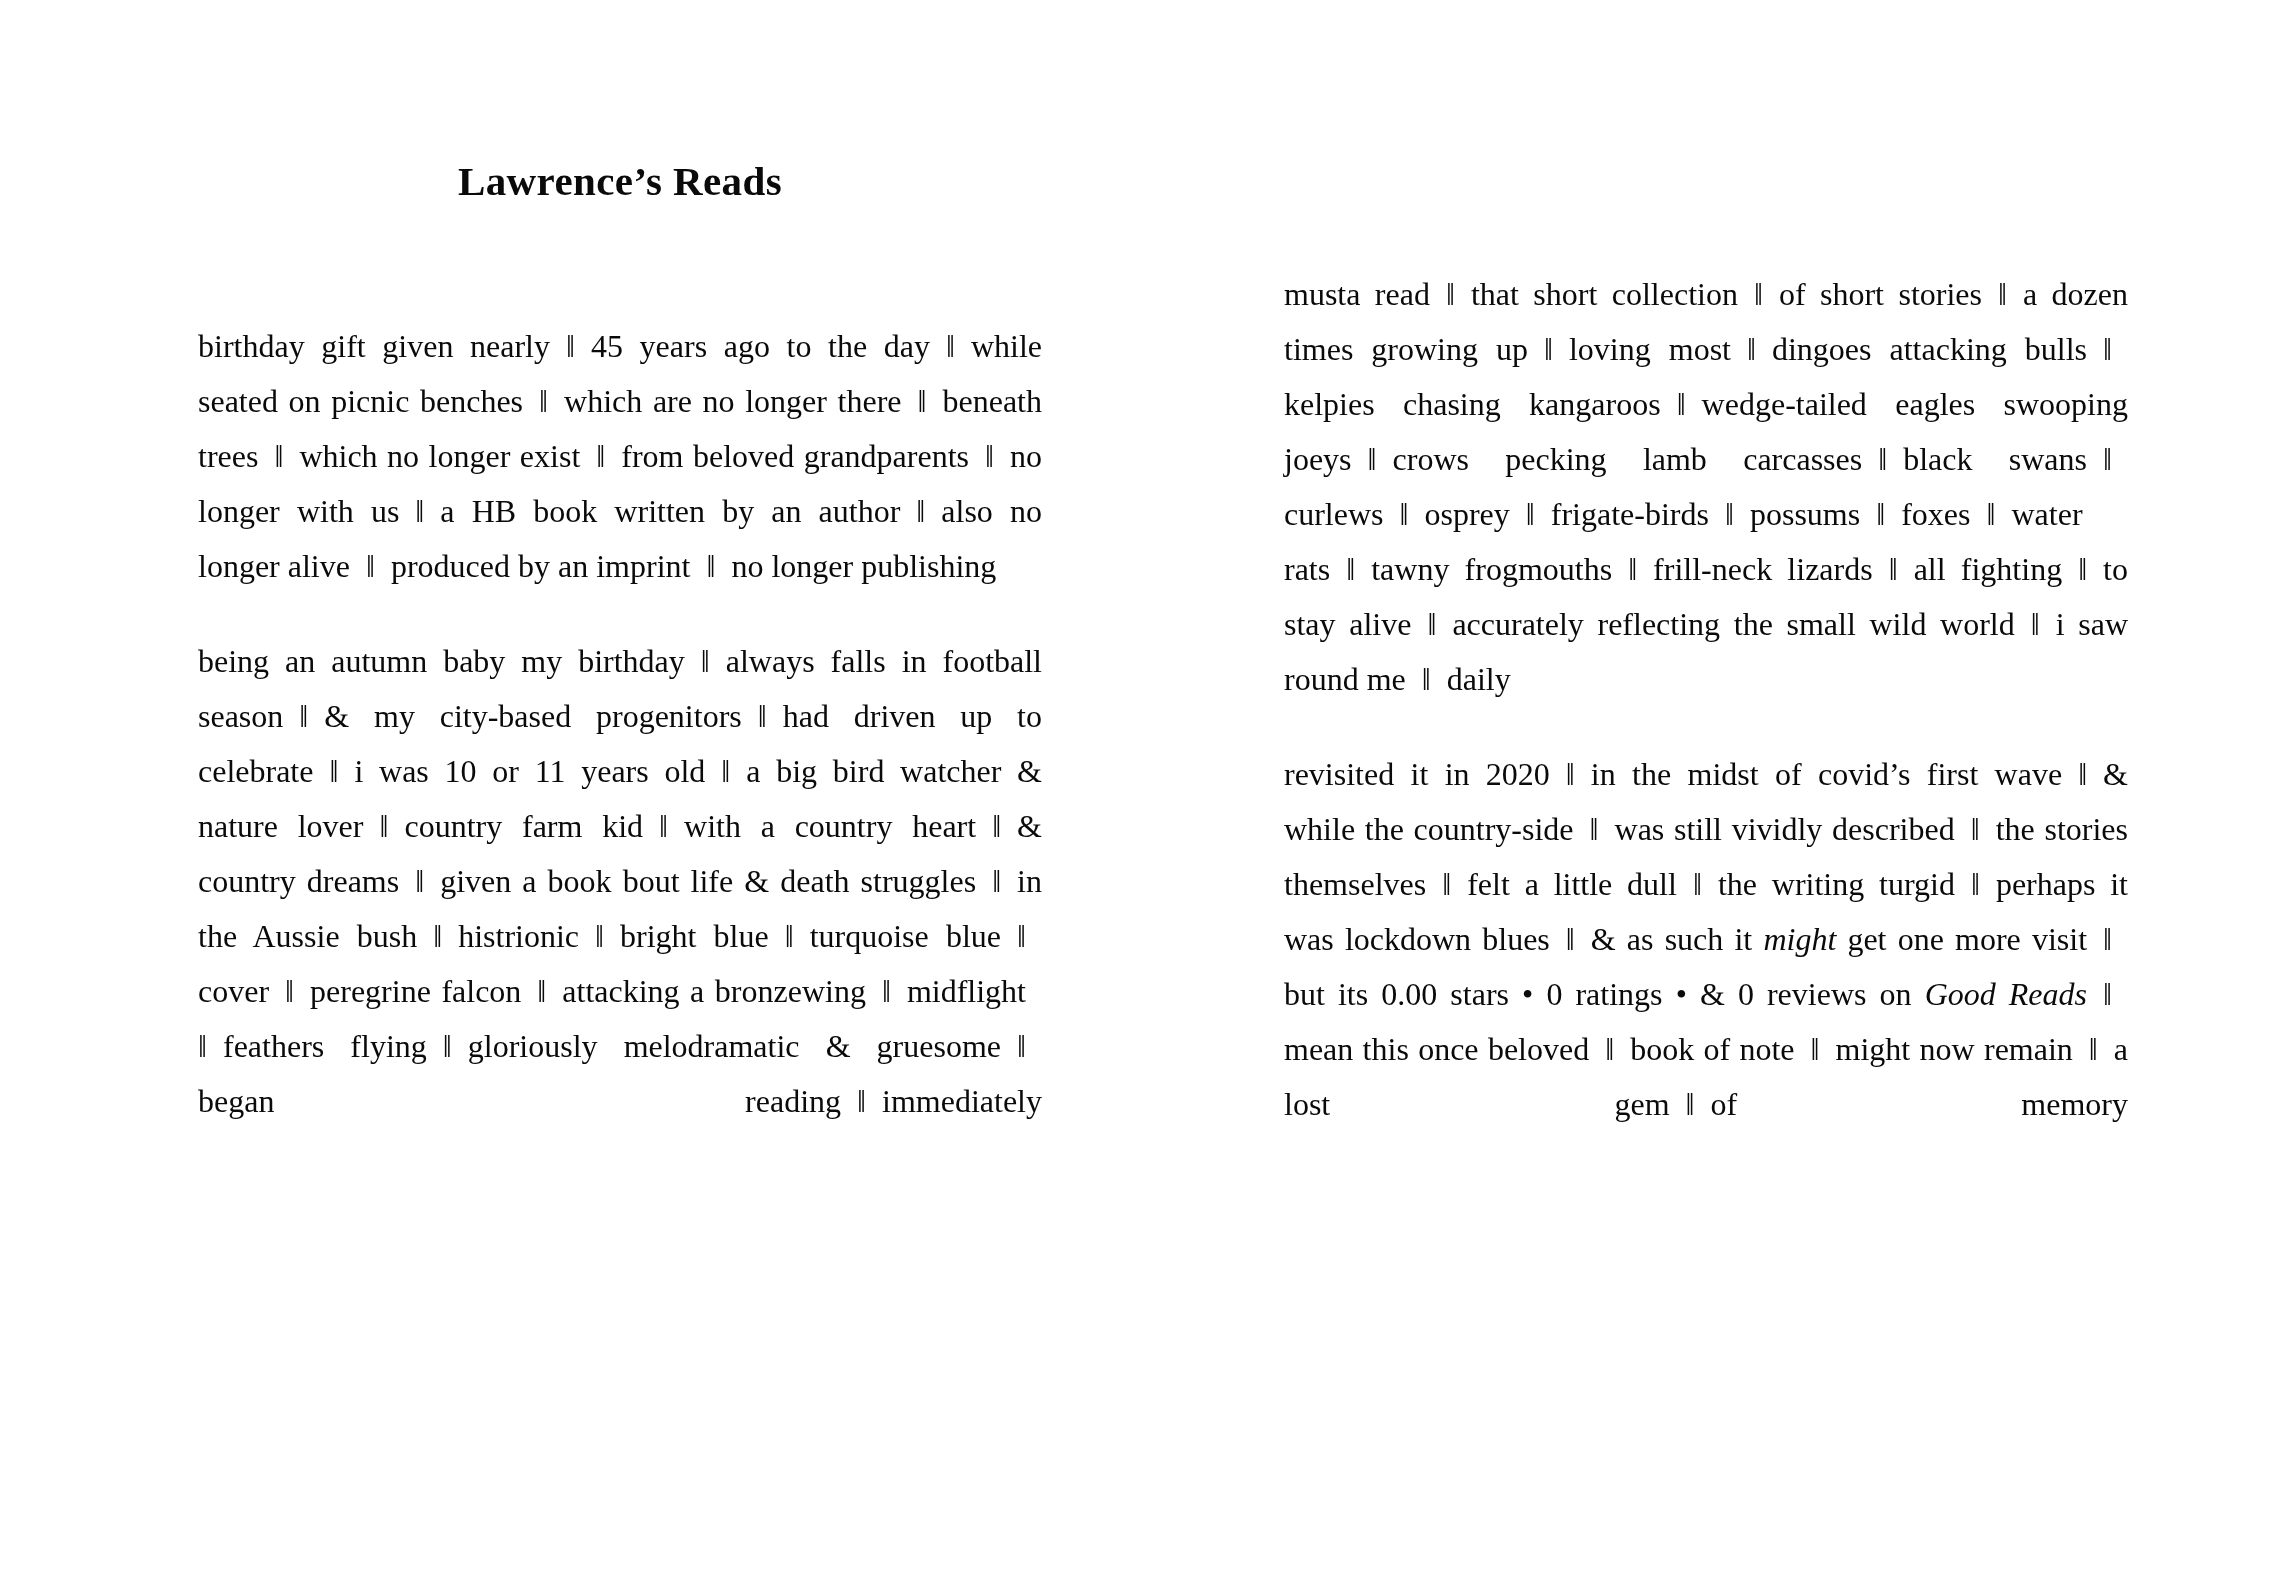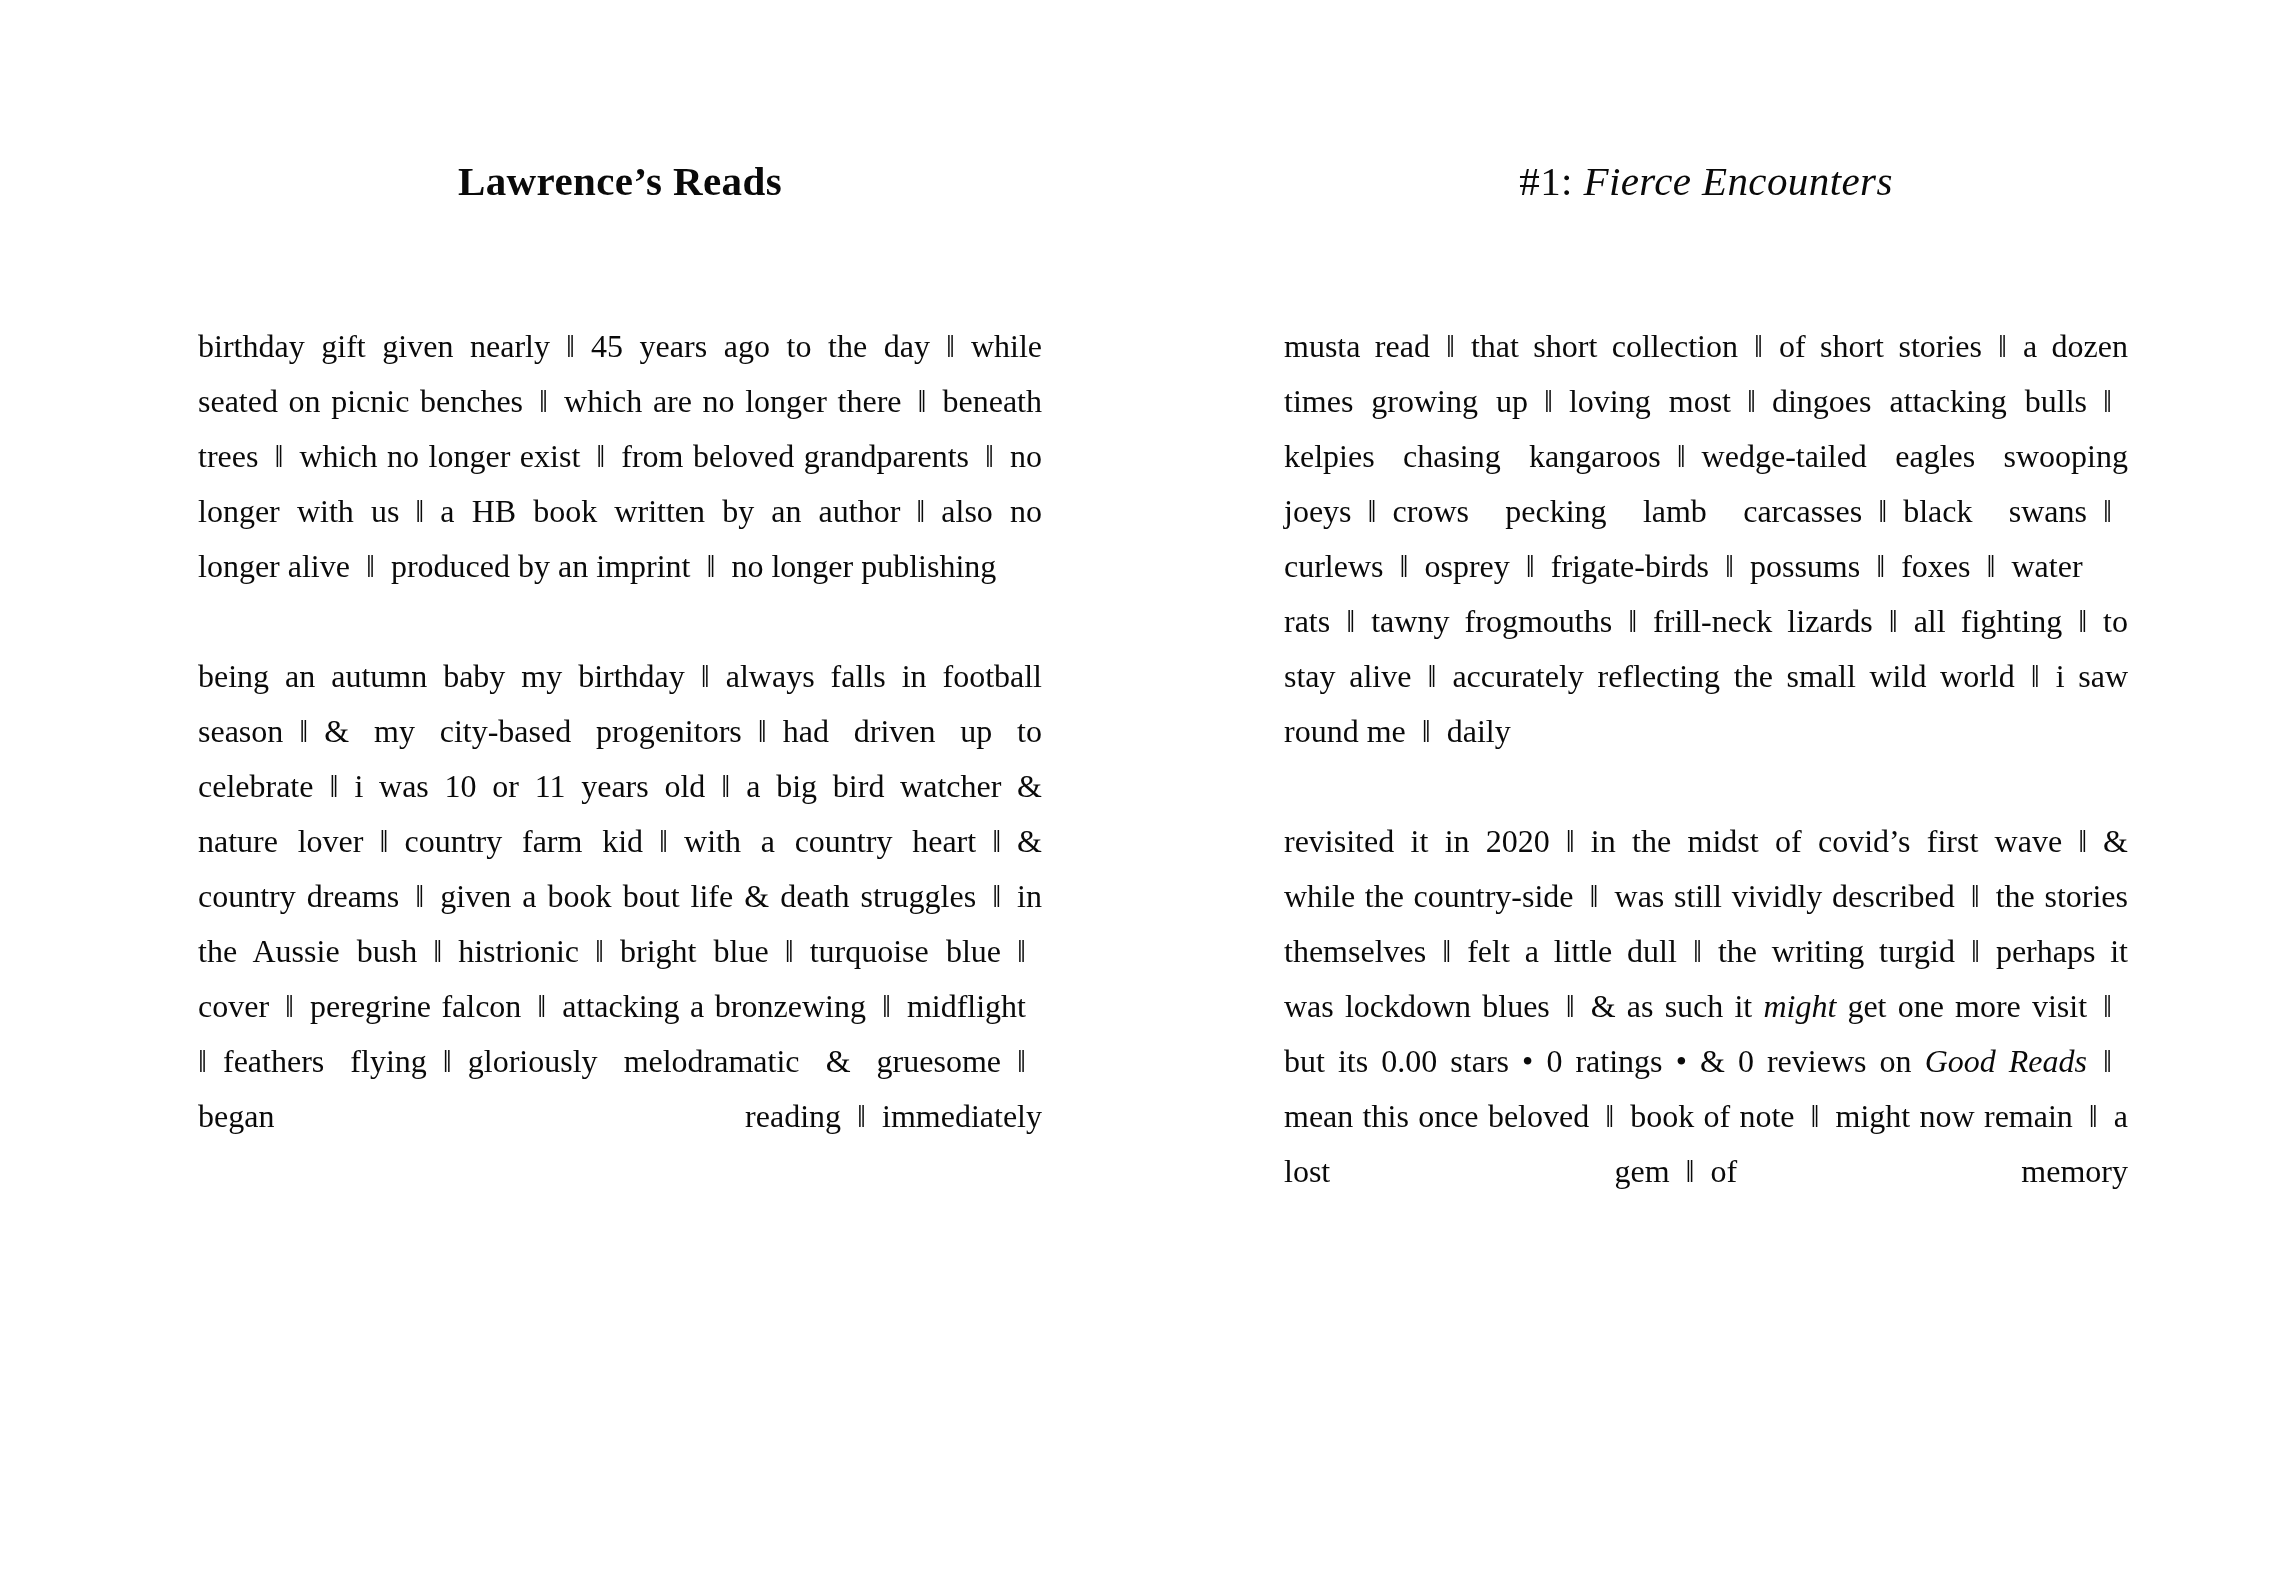--- a/index.html
+++ b/index.html
@@ -37,36 +37,35 @@
   .page-body {
     margin-top: 112px;
     font-size: 32px;
     line-height: 55px;
     text-align: justify;
   }
   .stanza {
     margin: 0;
   }
   .stanza + .stanza {
-    margin-top: 55px;
+    margin-top: 40px;
   }
   .stanza em { font-style: italic; }
   .justify-last { text-align-last: justify; }
 </style>
 </head>
 <body>
 
 <div class="page" id="left-page">
   <h1 class="page-title">Lawrence’s Reads</h1>
   <div class="page-body">
     <p class="stanza"><span>birthday gift given nearly ‖ 45 years ago to the day ‖ while seated on picnic benches ‖ which are no longer there ‖ beneath trees ‖ which no longer exist ‖ from beloved grandparents ‖ no longer with us ‖ a HB book written by an author ‖ also no longer alive ‖ produced by an imprint ‖ no longer publishing</span></p>
     <p class="stanza justify-last"><span>being an autumn baby my birthday ‖ always falls in football season ‖ &amp; my city-based progenitors ‖ had driven up to celebrate ‖ i was 10 or 11 years old ‖ a big bird watcher &amp; nature lover ‖ country farm kid ‖ with a country heart ‖ &amp; country dreams ‖ given a book bout life &amp; death struggles ‖ in the Aussie bush ‖ histrionic ‖ bright blue ‖ turquoise blue ‖ cover ‖ peregrine falcon ‖ attacking a bronzewing ‖ midflight ‖ feathers flying ‖ gloriously melodramatic &amp; gruesome ‖ began reading ‖ immediately</span></p>
   </div>
 </div>
 
 <div class="page" id="right-page">
-  <h1 class="page-title"><span>#1: </span><em>Fierce Encounters</em></h1>
   <div class="page-body">
     <p class="stanza"><span>musta read ‖ that short collection ‖ of short stories ‖ a dozen times growing up ‖ loving most ‖ dingoes attacking bulls ‖ kelpies chasing kangaroos ‖ wedge-tailed eagles swooping joeys ‖ crows pecking lamb carcasses ‖ black swans ‖ curlews ‖ osprey ‖ frigate-birds ‖ possums ‖ foxes ‖ water rats ‖ tawny frogmouths ‖ frill-neck lizards ‖ all fighting ‖ to stay alive ‖ accurately reflecting the small wild world ‖ i saw round me ‖ daily</span></p>
     <p class="stanza justify-last"><span>revisited it in 2020 ‖ in the midst of covid’s first wave ‖ &amp; while the country-side ‖ was still vividly described ‖ the stories themselves ‖ felt a little dull ‖ the writing turgid ‖ perhaps it was lockdown blues ‖ &amp; as such it </span><em>might</em><span> get one more visit ‖ but its 0.00 stars • 0 ratings • &amp; 0 reviews on </span><em>Good Reads</em><span> ‖ mean this once beloved ‖ book of note ‖ might now remain ‖ a lost gem ‖ of memory</span></p>
   </div>
 </div>
 
 
 </body></html>

